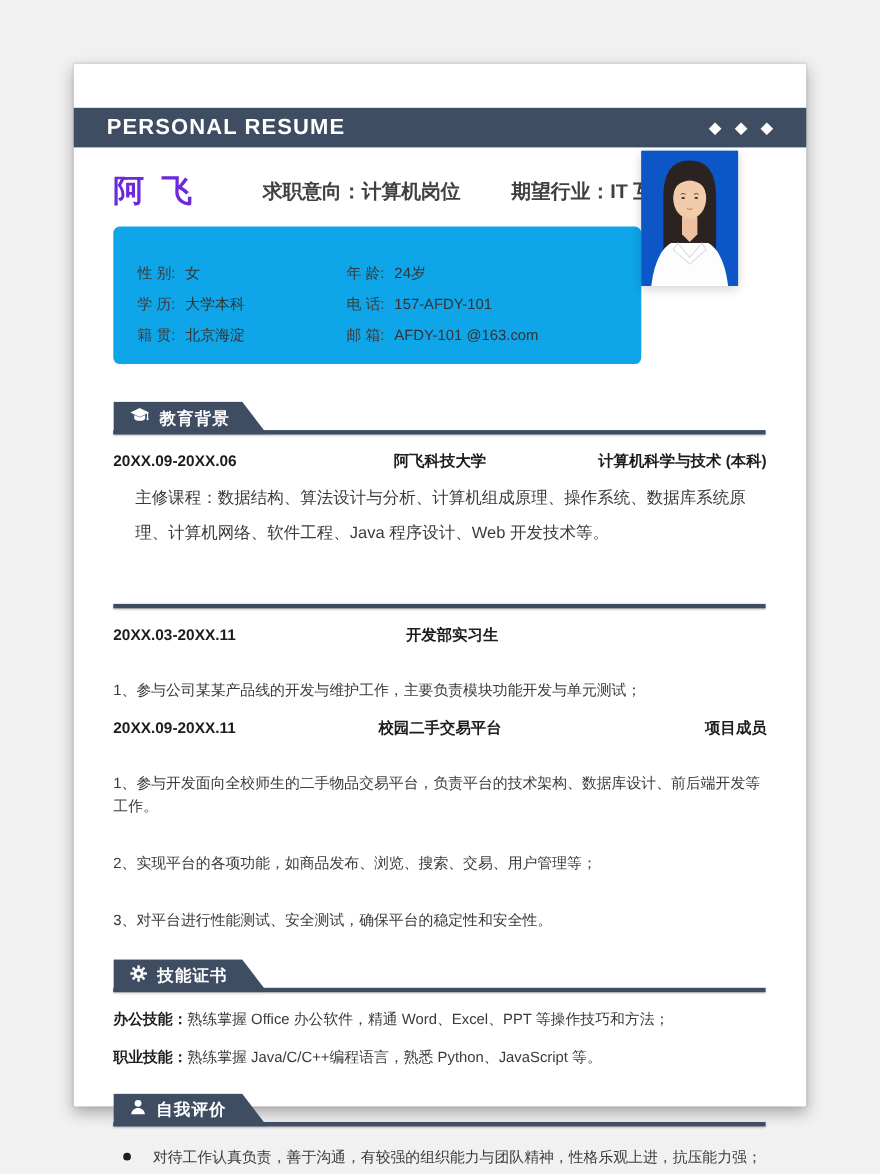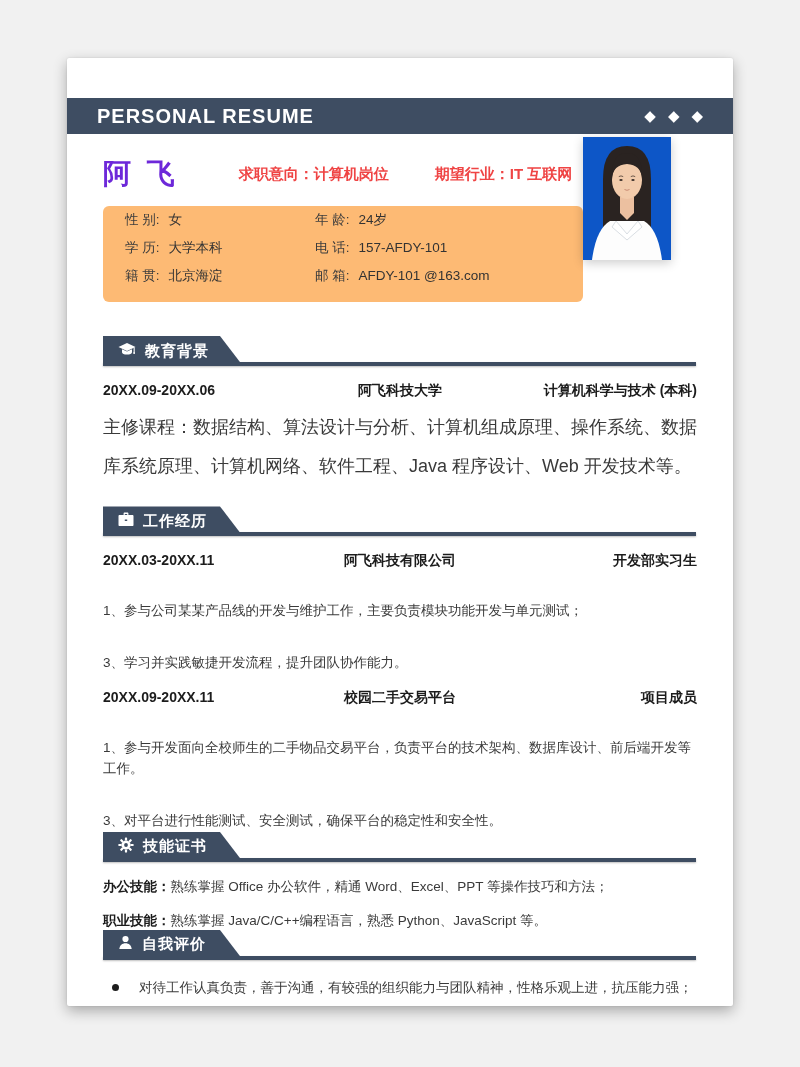--- a/index.html
+++ b/index.html
@@ -28,25 +28,25 @@
     padding:0 30px;
   }
   .topbar .title{
     color:#fff;font-size:20px;font-weight:bold;letter-spacing:1px;
   }
   .diamonds{color:#fff;font-size:15px;display:flex;gap:12px;}
   
   .content{padding:0 36px;position:relative;}
   .name-row{display:flex;align-items:center;margin-top:21px;}
   .name{font-size:28px;font-weight:bold;color:#6d28d9;letter-spacing:4px;}
-  .obj{font-size:15px;font-weight:bold;color:#ef4444;margin-left:60px;white-space:nowrap;}
+  .obj{font-size:18px;font-weight:bold;color:#404040;margin-left:60px;white-space:nowrap;}
   .obj.second{margin-left:46px;}
   .info-box{
-    margin-top:13px;width:480px;background:#fdba74;border-radius:6px;
-    padding:0 0 12px 22px;
+    margin-top:13px;width:480px;background:#0ea5e9;border-radius:6px;
+    padding:29px 0 12px 22px;
     display:grid;grid-template-columns:190px 1fr;
     font-size:13.5px;
   }
   .cell{line-height:28px;white-space:nowrap;}
   .cell .lab{color:#3c3c3c;}
   .cell .val{color:#333;margin-left:9px;}
   .photo{
     position:absolute;left:516px;top:79px;width:88px;height:123px;
     box-shadow:0 3px 10px rgba(0,0,0,.2);background:#0d56c7;
   }
@@ -59,27 +59,27 @@
     clip-path:polygon(0 0,117px 0,140px 100%,0 100%);
     display:flex;align-items:center;padding-left:15px;gap:9px;
   }
   .sec-tab .t{color:#fff;font-size:15px;font-weight:bold;letter-spacing:1px;}
   .sec-tab svg{flex:none;}
   
   .erow{display:flex;align-items:baseline;font-weight:bold;font-size:14px;color:var(--ink);}
   .erow .l{width:175px;}
   .erow .c{flex:1;text-align:center;}
   .erow .r{width:175px;text-align:right;}
-  .para{font-size:18px;line-height:2.15;color:var(--body);margin-top:8px;}
+  .para{font-size:15px;line-height:2.15;color:var(--body);margin-top:8px;margin-left:20px;}
   .nitem{font-size:13.5px;color:var(--body);line-height:1.55;margin-top:31px;}
   .skill{font-size:13.5px;color:var(--body);margin-top:16px;}
   .skill b{color:var(--ink);}
   .bullet{display:flex;margin-top:18px;font-size:13.5px;color:var(--body);line-height:1.5;}
   .dot{flex:none;width:7px;height:7px;border-radius:50%;background:#1e1e1e;margin:6px 20px 0 9px;}
-  .mt34{margin-top:34px;} .mt20{margin-top:21px;} .mt22{}
+  .mt34{margin-top:34px;} .mt20{margin-top:21px;} .mt22{margin-top:24px;}
   .erow.first{margin-top:16px;}
   .erow.gap2{margin-top:15px;}
 </style>
 </head>
 <body>
 
 <div class="canvas">
   <div class="page">
 
     <div class="topbar">
@@ -124,45 +124,35 @@
       </div>
       <div class="erow first">
         <span class="l">20XX.09-20XX.06</span>
         <span class="c">阿飞科技大学</span>
         <span class="r">计算机科学与技术 (本科)</span>
       </div>
       <div class="para">主修课程：数据结构、算法设计与分析、计算机组成原理、操作系统、数据库系统原理、计算机网络、软件工程、Java 程序设计、Web 开发技术等。</div>
 
       <div class="sec mt20">
         <div class="sec-line"></div>
-        <div class="sec-tab">
-          <span>
-            <svg width="16" height="15" viewBox="0 0 16 15">
-                <path fill="#fff" d="M5.6 3 V1.6 C5.6 1 6 0.6 6.6 0.6 H9.4 C10 0.6 10.4 1 10.4 1.6 V3 H14.4 C15.1 3 15.5 3.4 15.5 4.1 V13 C15.5 13.7 15.1 14.1 14.4 14.1 H1.6 C0.9 14.1 0.5 13.7 0.5 13 V4.1 C0.5 3.4 0.9 3 1.6 3 Z M6.8 3 H9.2 V1.9 H6.8 Z"></path>
-                <rect fill="#3e4d62" x="6.7" y="7.4" width="2.6" height="1.6" rx="0.4"></rect>
-              </svg>
-          </span>
-          <span class="t">工作经历</span>
-        </div>
       </div>
 
       <div class="erow first">
         <span class="l">20XX.03-20XX.11</span>
-        <span class="c">阿飞科技有限公司</span>
         <span class="r">开发部实习生</span>
       </div>
       <div class="nitem">1、参与公司某某产品线的开发与维护工作，主要负责模块功能开发与单元测试；</div>
-      <div class="nitem">3、学习并实践敏捷开发流程，提升团队协作能力。</div>
 
       <div class="erow gap2">
         <span class="l">20XX.09-20XX.11</span>
         <span class="c">校园二手交易平台</span>
         <span class="r">项目成员</span>
       </div>
       <div class="nitem">1、参与开发面向全校师生的二手物品交易平台，负责平台的技术架构、数据库设计、前后端开发等工作。</div>
+      <div class="nitem">2、实现平台的各项功能，如商品发布、浏览、搜索、交易、用户管理等；</div>
       <div class="nitem">3、对平台进行性能测试、安全测试，确保平台的稳定性和安全性。</div>
 
       <div class="sec mt22">
         <div class="sec-line"></div>
         <div class="sec-tab">
           <span>
             <svg width="16" height="16" viewBox="0 0 16 16">
                 <g fill="#fff">
                   <circle cx="8" cy="8" r="4.6"></circle>
                   <g>

